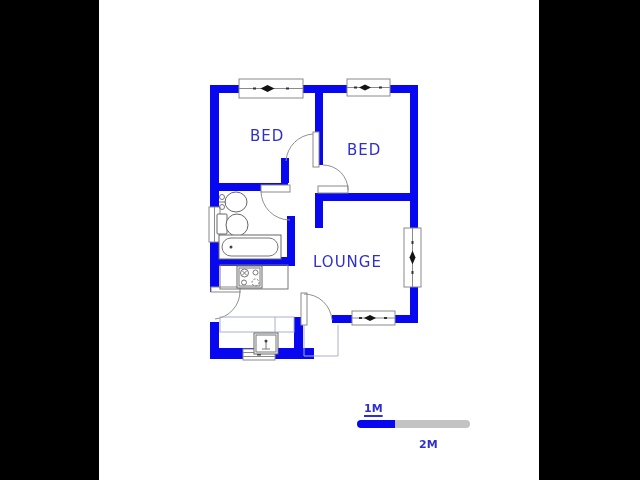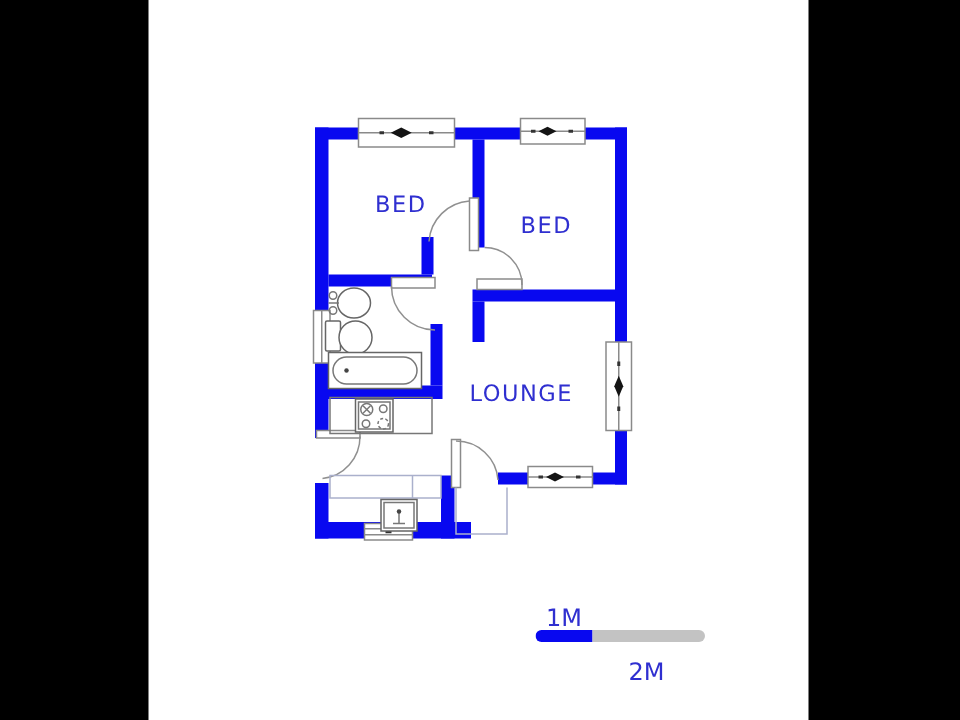--- a/index.html
+++ b/index.html
@@ -15,21 +15,21 @@
   .diamond{fill:#141414;stroke:none;}
   .tick{fill:#333;stroke:none;}
   .arc{fill:none;stroke:#909090;stroke-width:1;}
   .leaf{fill:#ffffff;stroke:#8a8a8a;stroke-width:1;}
   .fix{fill:#ffffff;stroke:#666;stroke-width:1;}
   .fix2{fill:none;stroke:#777;stroke-width:1;}
   .fixd{fill:#444;stroke:none;}
   .light{fill:none;stroke:#aab0cc;stroke-width:1;}
   .room-label{position:absolute;color:var(--label-blue,#2f2fd0);font-size:15px;
               letter-spacing:1px;font-weight:400;white-space:nowrap;}
-  .scale-label{position:absolute;color:var(--label-blue,#2f2fd0);font-size:16px;font-weight:400;}
+  .scale-label{position:absolute;color:var(--label-blue,#2f2fd0);font-size:11px;font-weight:700;}
   #scale-1m{text-decoration:underline;text-decoration-thickness:2px;text-underline-offset:3px;}
   #scale-bar{position:absolute;left:357px;top:420px;width:113px;height:8px;border-radius:4px;
              overflow:hidden;display:flex;}
   #scale-bar .seg-blue{width:38px;height:100%;background:var(--scale-blue,#0808f0);}
   #scale-bar .seg-gray{flex:1;height:100%;background:var(--scale-gray,#c3c3c3);}
 </style>
 </head>
 <body>
 
 <div id="screen">

